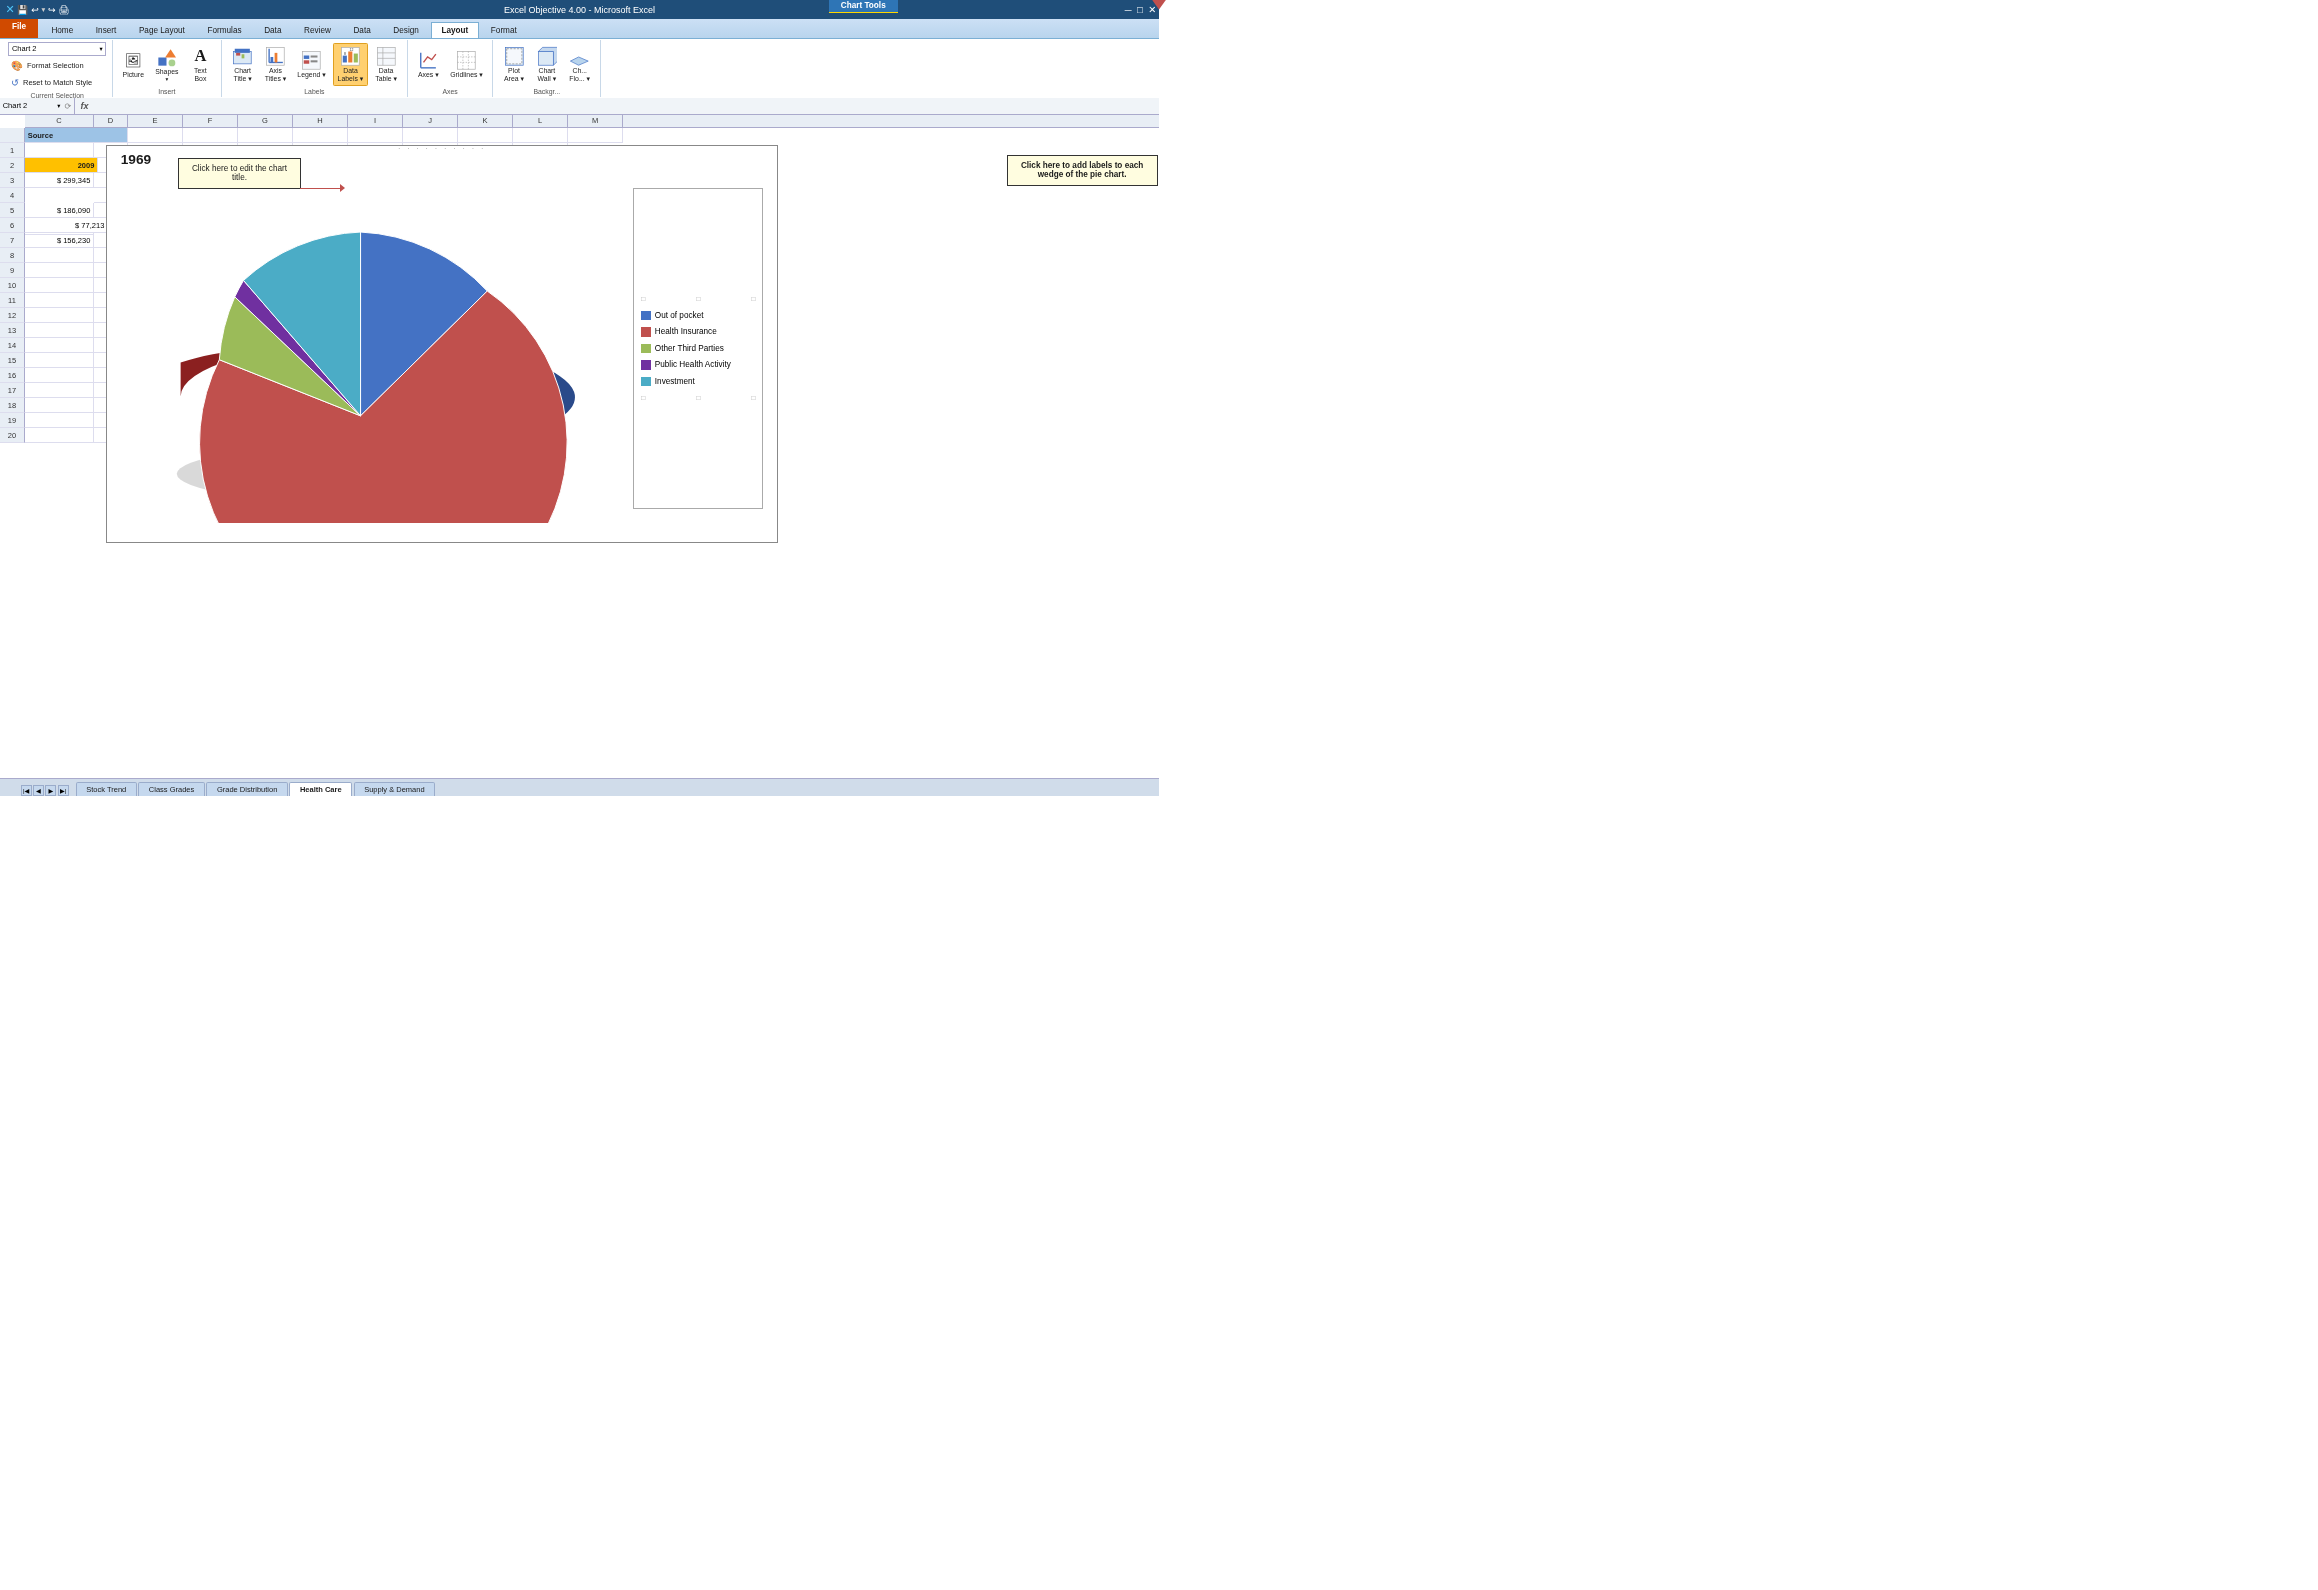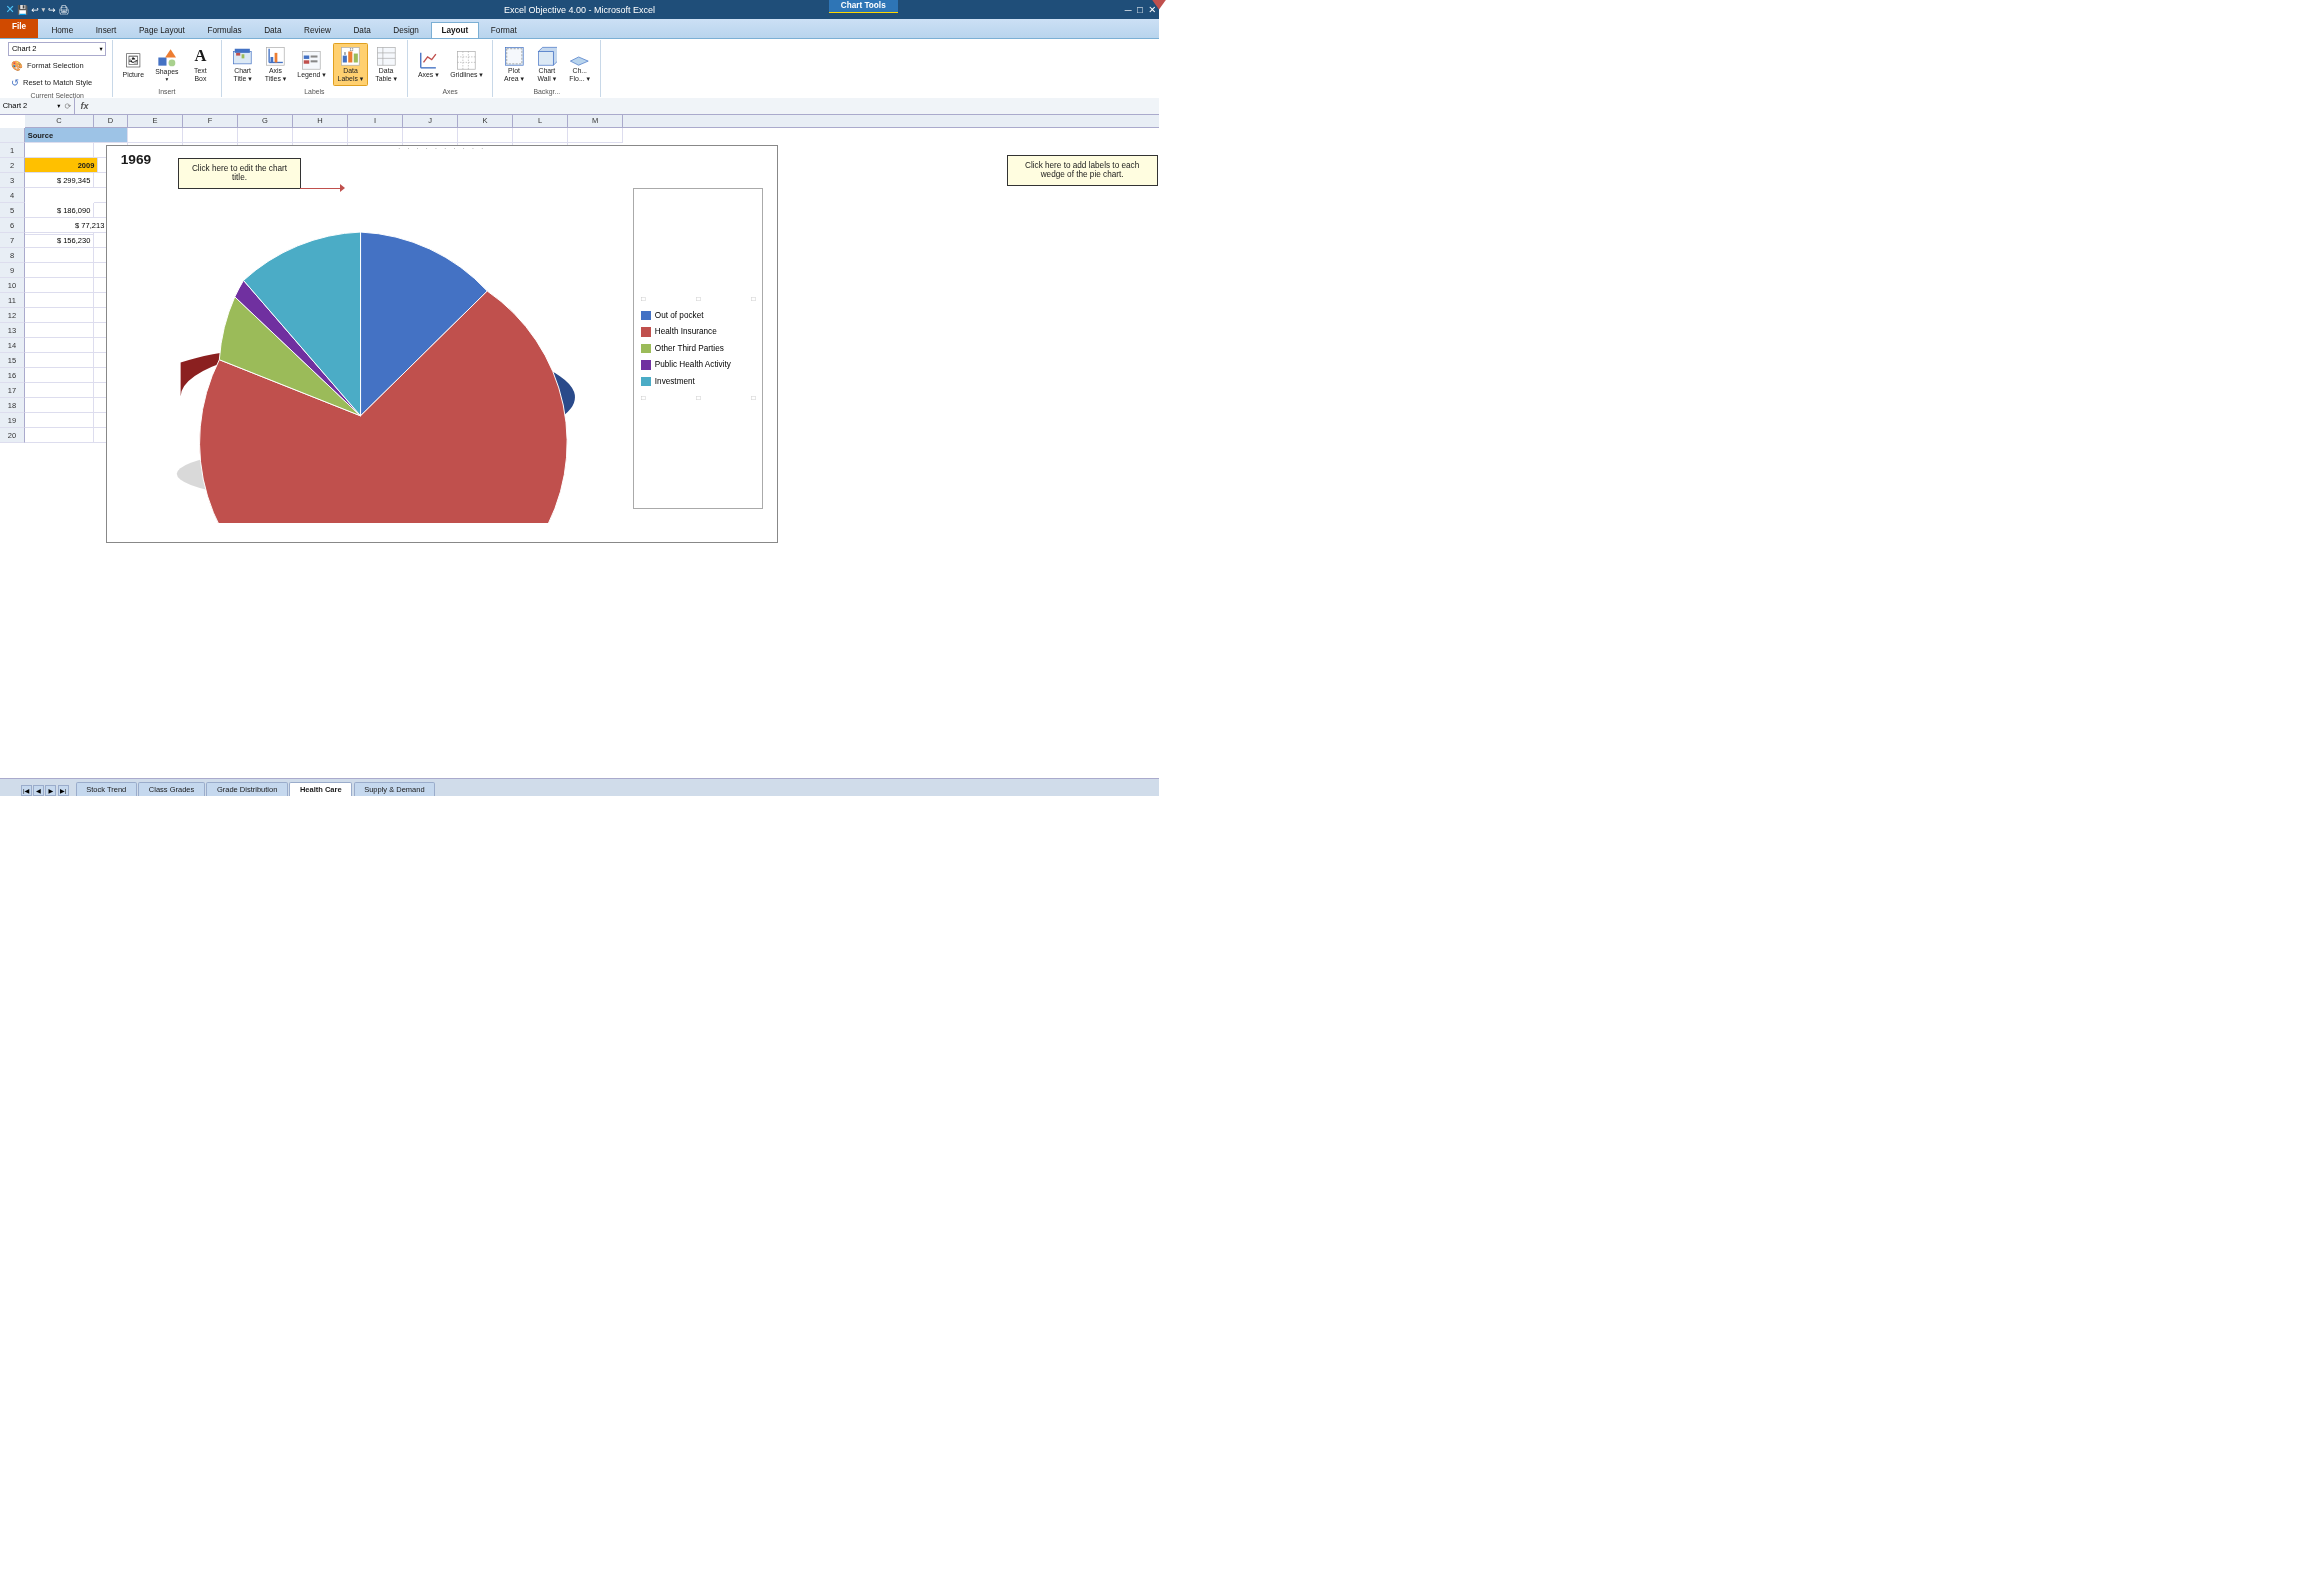--- a/index.html
+++ b/index.html
@@ -875,21 +875,21 @@
         </div>
       </div>
 
       <div style="position:absolute;top:43px;left:178px;background:#fffde0;border:1.4px solid #333;padding:5.5px 8.2px;font-size:8.2px;font-weight:500;color:#1a1a1a;max-width:123px;text-align:center;z-index:20;">
         <span>Click here to edit the chart title.</span>
         
         <div style="position:absolute;bottom:-1.4px;right:-41px;width:41px;height:1.4px;background:#c0504d;"></div>
         <div style="position:absolute;bottom:-4.1px;right:-45px;width:0;height:0;border-top:4.1px solid transparent;border-bottom:4.1px solid transparent;border-left:5.5px solid #c0504d;"></div>
       </div>
 
-      <div style="position:absolute;top:40px;right:1.4px;background:#fffde0;border:1.4px solid #333;padding:5.5px 8.2px;font-size:8.2px;font-weight:400;color:#1a1a1a;max-width:151px;text-align:center;z-index:20;">
+      <div style="position:absolute;top:40px;right:1.4px;background:#fffde0;border:1.4px solid #333;padding:5.5px 8.2px;font-size:8.2px;font-weight:700;color:#1a1a1a;max-width:151px;text-align:center;z-index:20;">
         <span>Click here to add labels to each wedge of the pie chart.</span>
       </div>
 
     </div>
   </div>
 
   <div class="sheet-tabs">
     <div style="display:flex;align-items:center;gap:1.4px;margin-right:5.5px;">
       <div class="sheet-nav-btn">|◀</div>
       <div class="sheet-nav-btn">◀</div>

